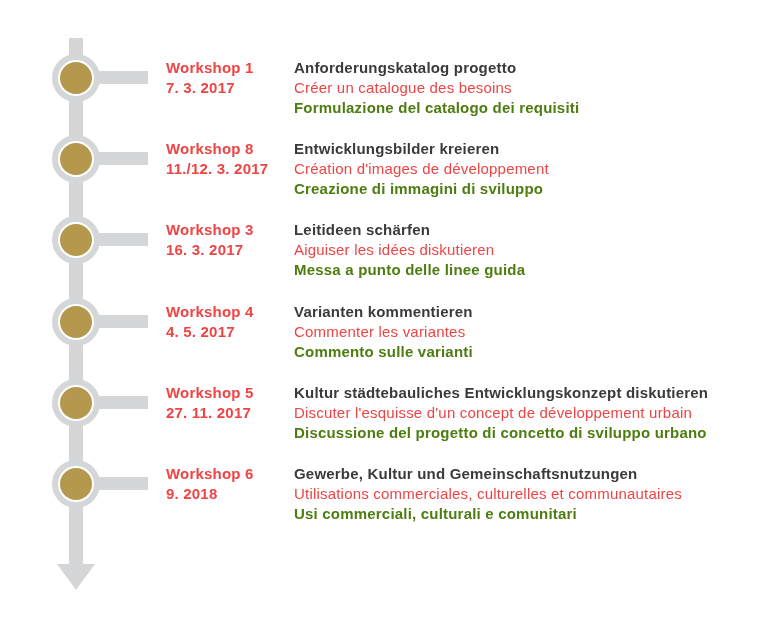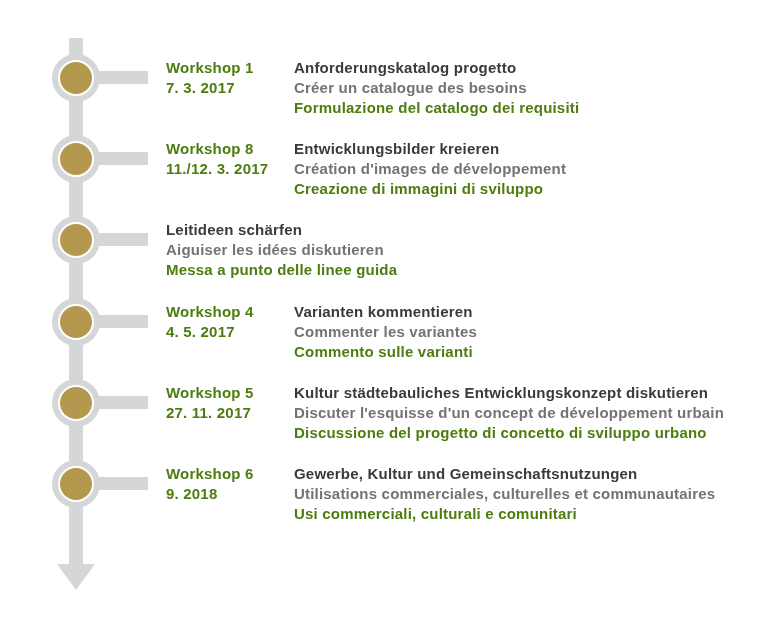--- a/index.html
+++ b/index.html
@@ -57,34 +57,34 @@
   .row{
     position:absolute;
     left:166px;top:calc(var(--y) - 20px);
     display:flex;
     align-items:flex-start;
     width:600px;
   }
   .wlabel{
     width:128px;
     flex:0 0 128px;
-    color:#4d7c0f;
+    color:#ef4444;
     font-size:15px;
     font-weight:700;
     line-height:20px;
     letter-spacing:0.2px;
   }
   .desc{
     flex:1 1 auto;
     font-size:15px;
     line-height:20px;
     letter-spacing:0.2px;
   }
   .line-de{color:#3a3a3c;font-weight:700;}
-  .line-fr{color:#737373;font-weight:700;}
+  .line-fr{color:#ef4444;font-weight:400;}
   .line-it{color:#4d7c0f;font-weight:700;}
 </style>
 </head>
 <body>
 
 <div class="stage">
 
   <div class="shaft"></div>
   <div class="arrowhead"></div>
 
@@ -137,20 +137,24 @@
       <div>11./12. 3. 2017</div>
     </div>
     <div class="desc">
       <div class="line-de">Entwicklungsbilder kreieren</div>
       <div class="line-fr">Création d'images de développement</div>
       <div class="line-it">Creazione di immagini di sviluppo</div>
     </div>
   </div>
 
   <div class="row" style="--y:240px">
+    <div class="wlabel">
+      <div>Workshop 3</div>
+      <div>16. 3. 2017</div>
+    </div>
     <div class="desc">
       <div class="line-de">Leitideen schärfen</div>
       <div class="line-fr">Aiguiser les idées diskutieren</div>
       <div class="line-it">Messa a punto delle linee guida</div>
     </div>
   </div>
 
   <div class="row" style="--y:322px">
     <div class="wlabel">
       <div>Workshop 4</div>

